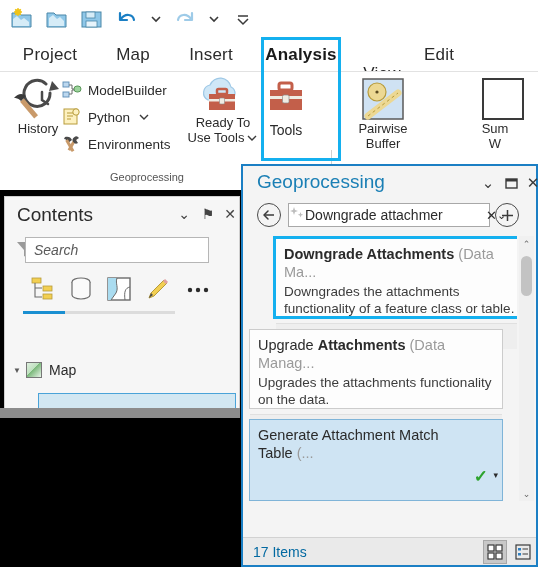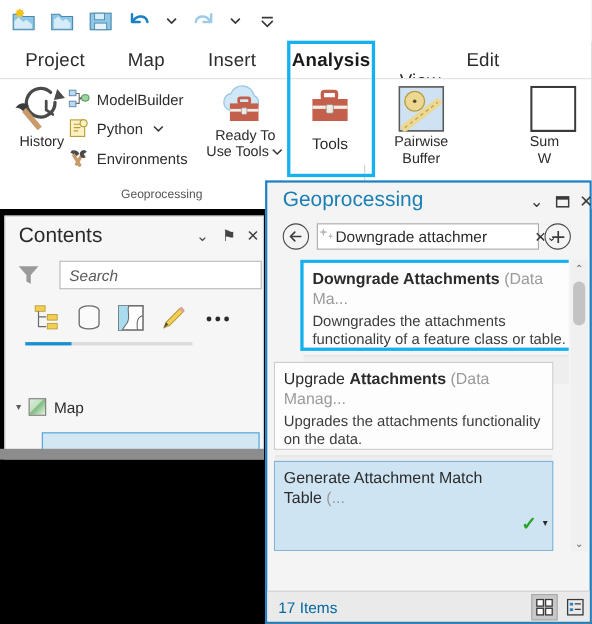--- a/index.html
+++ b/index.html
@@ -70,21 +70,21 @@
   .cp-title {
     position:absolute; left:12px; top:7px;
     font-size:19px; color:#2b2b2b;
   }
   .cp-hdr-btn {
     position:absolute; top:8px; width:18px; height:18px;
     display:flex; align-items:center; justify-content:center;
     color:#444; font-size:14px;
   }
   .cp-search {
-    position:absolute; left:49px; top:40px; width:184px; height:26px;
+    position:absolute; left:20px; top:40px; width:184px; height:26px;
     background:#fff; border:1px solid #b6b6b6;
     display:flex; align-items:center; padding:0 4px 0 8px;
   }
   .cp-search input {
     flex:1; border:none; outline:none; font-size:14px;
     font-family:"Liberation Sans", sans-serif;
     color:#333; font-style:italic; background:transparent;
   }
   .cp-search input::placeholder { color:#5a5a5a; font-style:italic; }
   .cp-toolrow { position:absolute; left:14px; top:78px; width:210px; height:32px; }
@@ -334,21 +334,21 @@
         </svg>
         <div class="rb-big-txt" style="position:absolute; left:0; top:40px; width:76px;">Ready To</div>
         <div style="position:absolute; left:0; top:55px; width:76px; display:flex; align-items:center; justify-content:center;">
           <span class="rb-big-txt">Use Tools</span>
           <svg width="12" height="12" viewBox="0 0 12 12" style="margin-left:2px;">
             <path d="M2 4l4 4 4-4" stroke="#3a3a3a" stroke-width="1.4" fill="none"></path>
           </svg>
         </div>
       </div>
 
-      <div style="position:absolute; left:270px; top:4px; width:60px; height:76px;">
+      <div style="position:absolute; left:256px; top:4px; width:60px; height:76px;">
         <svg width="48" height="42" viewBox="0 0 48 42" style="position:absolute; left:6px; top:2px;">
           <rect x="8" y="12" width="32" height="20" fill="#c35f4a"></rect>
           <rect x="8" y="18" width="32" height="3" fill="#f0ece3"></rect>
           <rect x="17" y="5" width="13" height="7" rx="2" fill="none" stroke="#c35f4a" stroke-width="3"></rect>
           <rect x="20.5" y="17" width="6.5" height="8" rx="1.5" fill="#f0ece3" stroke="#8a8a8a" stroke-width="0.7"></rect>
         </svg>
         <div class="rb-big-txt" style="position:absolute; left:0; top:47px; width:60px; font-size:14px;">Tools</div>
       </div>
       <div class="tools-sep"></div>
 

